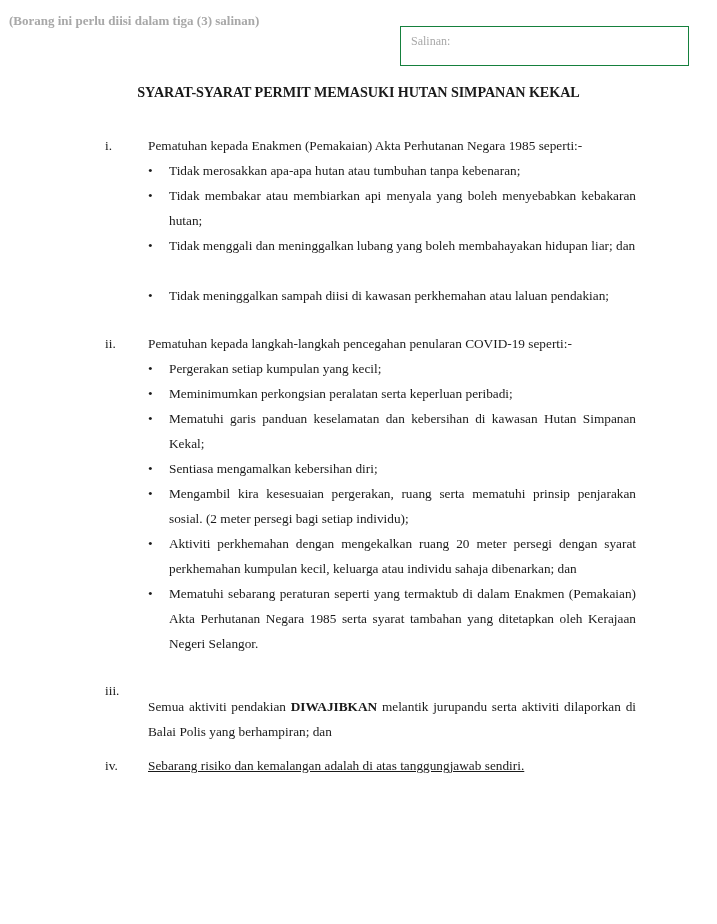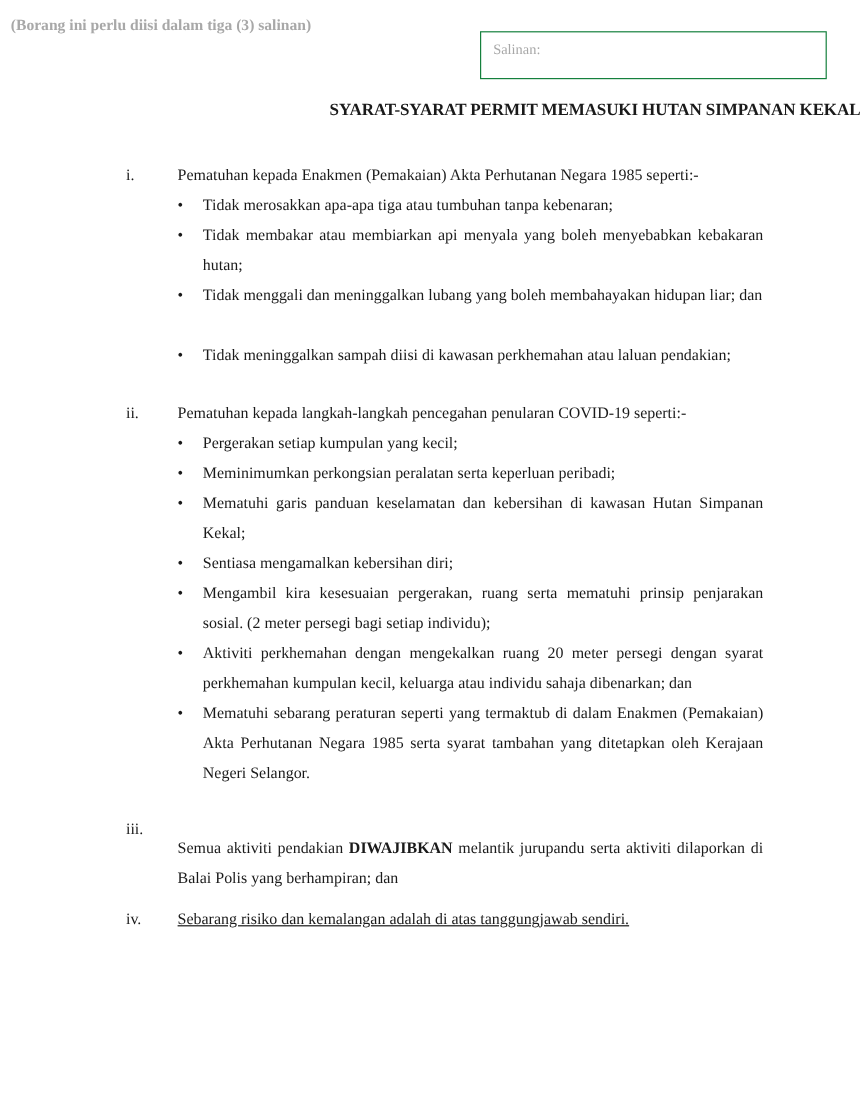--- a/index.html
+++ b/index.html
@@ -11,21 +11,21 @@
     position: absolute; left: 9px; top: 13px; font-size: 13px; color: #a8a8a8; font-weight: bold;
   }
   .copybox {
     position: absolute; left: 400px; top: 15px; width: 289px; height: 40px;
     border: 1px solid #15803d; box-sizing: border-box; margin-top: 11px;
   }
   .copybox span {
     position: absolute; left: 10px; top: 7px; font-size: 12px; color: #a8a8a8;
   }
   .title {
-    position: absolute; left: 0; width: 717px; top: 84px; text-align: right;
+    position: absolute; left: 0; width: 717px; top: 84px; text-align: center;
     font-weight: bold; font-size: 14.2px; letter-spacing: -0.1px;
   }
   .sec {
     position: absolute; left: 0; width: 717px; font-size: 13.3px; line-height: 25px;
   }
   .sec .num { position: absolute; left: 105px; top: 0; }
   .sec .head { position: absolute; left: 148px; top: 0; width: 488px; }
   .bul { position: absolute; left: 148px; width: 488px; }
   .bul .dot { position: absolute; left: 0; top: 0; }
   .bul .txt { margin-left: 21px; text-align: justify; text-align-last: left; }
@@ -41,21 +41,21 @@
 
 <div class="title">SYARAT-SYARAT PERMIT MEMASUKI HUTAN SIMPANAN KEKAL</div>
 
 <div class="sec" style="top:133px;">
   <span class="num">i.</span>
   <span class="head">Pematuhan kepada Enakmen (Pemakaian) Akta Perhutanan Negara 1985 seperti:-</span>
 </div>
 <div class="sec" style="top:158px;">
   <div class="bul" style="top:0px;">
     <span class="dot">•</span>
-    <div class="txt">Tidak merosakkan apa-apa tiga atau tumbuhan tanpa kebenaran;</div>
+    <div class="txt">Tidak merosakkan apa-apa hutan atau tumbuhan tanpa kebenaran;</div>
   </div>
   <div class="bul" style="top:25px;">
     <span class="dot">•</span>
     <div class="txt">Tidak membakar atau membiarkan api menyala yang boleh menyebabkan kebakaran hutan;</div>
   </div>
   <div class="bul" style="top:75px;">
     <span class="dot">•</span>
     <div class="txt">Tidak menggali dan meninggalkan lubang yang boleh membahayakan hidupan liar; dan</div>
   </div>
   <div class="bul" style="top:125px;">

